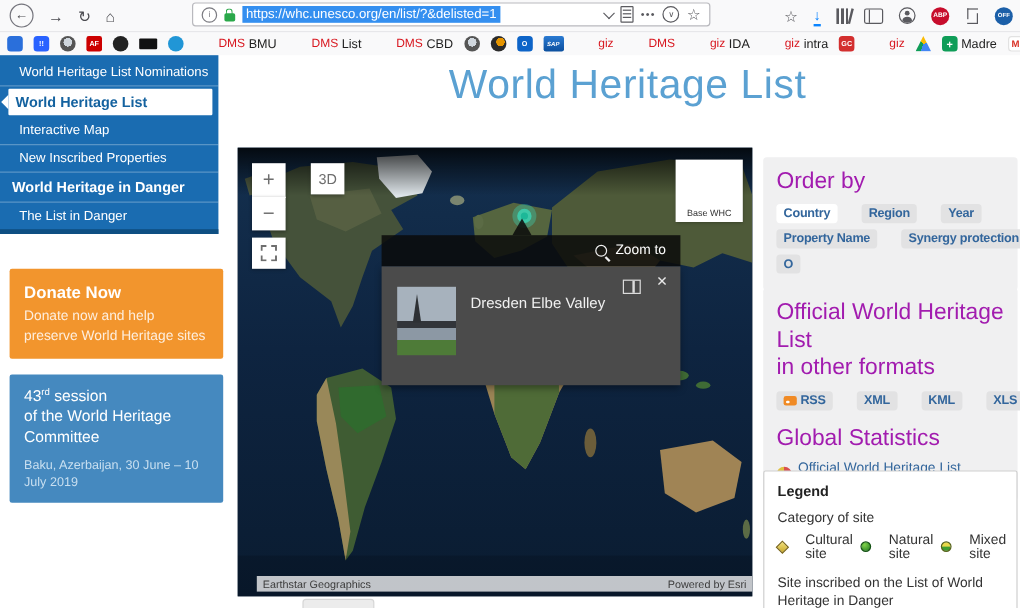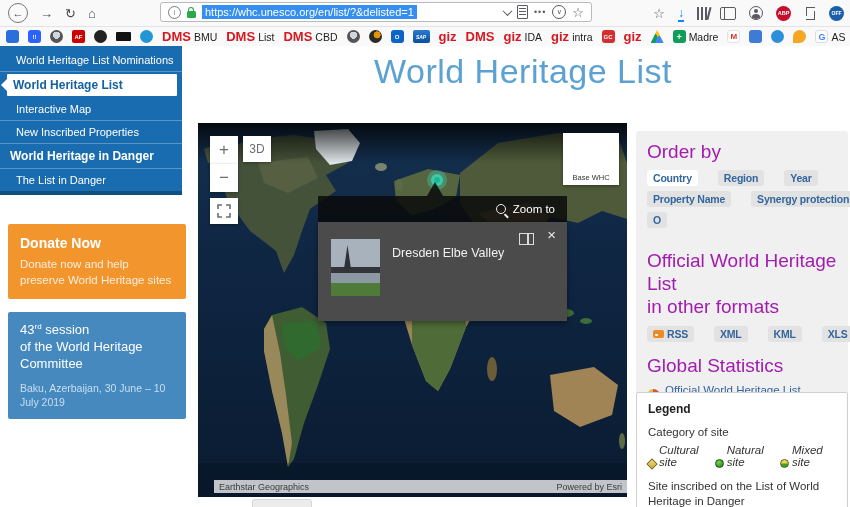--- a/index.html
+++ b/index.html
@@ -48,21 +48,21 @@
   .crop::before{content:"";position:absolute;left:2px;top:0;width:8px;height:8px;border-left:1.6px solid #5a5a5f;border-top:1.6px solid #5a5a5f;}
   .crop::after{content:"";position:absolute;left:2px;top:4px;width:8px;height:8px;border-right:1.6px solid #5a5a5f;border-bottom:1.6px solid #5a5a5f;}
   .offbtn{width:15px;height:15px;border-radius:50%;background:#1b5fa8;color:#fff;font-size:5px;font-weight:bold;
           display:flex;align-items:center;justify-content:center;}
   
   .bookmarks{position:absolute;left:0;top:27px;width:850px;height:19px;background:#f9f9fa;
              display:flex;align-items:center;padding:0 6px;gap:9px;overflow:hidden;white-space:nowrap;}
   .bm{display:inline-flex;align-items:center;gap:3px;flex:none;}
   .bm-ic{width:13px;height:13px;border-radius:3px;display:inline-flex;align-items:center;justify-content:center;
          font-size:6px;font-weight:bold;color:#fff;flex:none;box-sizing:border-box;}
-  .bm-pre{color:#d8171f;font-size:13px;font-weight:bold;}
+  .bm-pre{color:#d8171f;font-size:10px;font-weight:normal;margin-left:20px;}
   .bm-pre:empty,.bm-label:empty{display:none;}
   .bm-label{color:#222;font-size:10.5px;}
   .ic-translate{background:#2a6fdb;border-radius:3px;}
   .ic-alert{background:#2962ff;color:#fff;}
   .ic-globe{background:radial-gradient(circle at 50% 40%,#cfd6dd 0 35%,#555 36% 100%);border-radius:50%;}
   .ic-af{background:#cc0000;border-radius:2px;}
   .ic-dark{background:#222;border-radius:50%;}
   .ic-bbc{background:#111;width:15px;height:9px;border-radius:1px;}
   .ic-bluecircle{background:#2196d6;border-radius:50%;}
   .ic-cookie{border-radius:50%;background:radial-gradient(circle at 62% 38%,#e69500 0 30%,#2b2b2b 32%);}
@@ -101,21 +101,21 @@
   .session .s-date{margin-top:8px;font-size:10.5px;color:#c8dff0;line-height:1.35;}
   
   .page-title{position:absolute;left:198px;top:52px;width:650px;text-align:center;font-size:34px;
               color:#5ba1d2;font-weight:300;letter-spacing:.5px;}
   .map{position:absolute;left:198px;top:123px;width:429px;height:374px;overflow:hidden;background:#0a1c31;}
   .map svg.world{position:absolute;left:0;top:0;width:100%;height:100%;}
   .mapbtn{position:absolute;background:#fff;color:#6e6e6e;box-shadow:0 1px 3px rgba(0,0,0,.35);
           display:flex;align-items:center;justify-content:center;cursor:pointer;}
   .zoom-in{left:12px;top:13px;width:28px;height:28px;font-size:17px;border-bottom:1px solid #e6e6e6;}
   .zoom-out{left:12px;top:41px;width:28px;height:28px;font-size:17px;}
-  .btn-3d{left:45px;top:13px;width:28px;height:26px;font-size:12px;}
+  .btn-3d{left:61px;top:13px;width:28px;height:26px;font-size:12px;}
   .btn-fs{left:12px;top:75px;width:28px;height:26px;}
   .basemap{position:absolute;right:8px;top:10px;width:56px;height:52px;background:#fff;
            box-shadow:0 1px 3px rgba(0,0,0,.35);cursor:pointer;}
   .basemap span{position:absolute;left:0;right:0;bottom:3px;text-align:center;font-size:7.5px;color:#333;}
   .callout{position:absolute;left:229px;top:59px;width:0;height:0;
            border-left:8px solid transparent;border-right:8px solid transparent;border-bottom:14px solid rgba(10,10,10,.85);}
   .popup-zoom{position:absolute;left:120px;top:73px;width:249px;height:26px;background:rgba(10,10,10,.85);
               display:flex;align-items:center;justify-content:flex-end;gap:7px;padding-right:12px;box-sizing:border-box;
               color:#fff;font-size:11.5px;}
   .mag{width:8px;height:8px;border:1.5px solid #f0f0f0;border-radius:50%;position:relative;flex:none;}
@@ -147,21 +147,21 @@
   .rss-ic{width:11px;height:8px;background:#f08a24;border-radius:2px;position:relative;flex:none;}
   .rss-ic::after{content:"";position:absolute;left:2px;bottom:1.5px;width:2.5px;height:2.5px;border-radius:50%;background:#fff;}
   .stats-head{margin-top:12px !important;}
   .stats-link{display:flex;align-items:center;gap:5px;font-size:11.5px;color:#33669c;cursor:pointer;}
   .pie-ic{width:13px;height:13px;border-radius:50%;flex:none;
           background:conic-gradient(#d94f4f 0 25%,#4a7fd4 25% 55%,#4fae4f 55% 80%,#e0c040 80%);}
   .legend-card{top:392px;background:#fff;border:1px solid #cfcfcf;border-radius:2px;}
   .legend-card .lg-title{font-size:12px;font-weight:bold;color:#222;margin:0 0 9px;}
   .lg-label{font-size:11.5px;color:#333;line-height:1.3;}
   .lg-row{display:flex;align-items:center;gap:4px;font-size:11.5px;color:#333;margin-top:4px;flex-wrap:nowrap;}
-  .lg-item{display:inline-flex;align-items:flex-end;gap:3px;margin-right:2px;font-style:italic;}
+  .lg-item{display:inline-flex;align-items:center;gap:15px;margin-right:2px;}
   .lg-ic{width:9px;height:9px;flex:none;box-sizing:border-box;}
   .lg-diamond-yellow{width:8px;height:8px;transform:rotate(45deg);background:linear-gradient(135deg,#f3e27a,#caa92c);border:1px solid #7a6518;}
   .lg-circle-green{border-radius:50%;background:radial-gradient(circle at 35% 30%,#7fd24a,#1f7a1f);border:1px solid #145214;}
   .lg-circle-mixed{border-radius:50%;background:linear-gradient(180deg,#e8d84a 45%,#3f9e2f 55%);border:1px solid #56621a;}
   .danger-label{margin-top:11px;}
 </style>
 </head>
 <body>
 
 <div class="screen">

